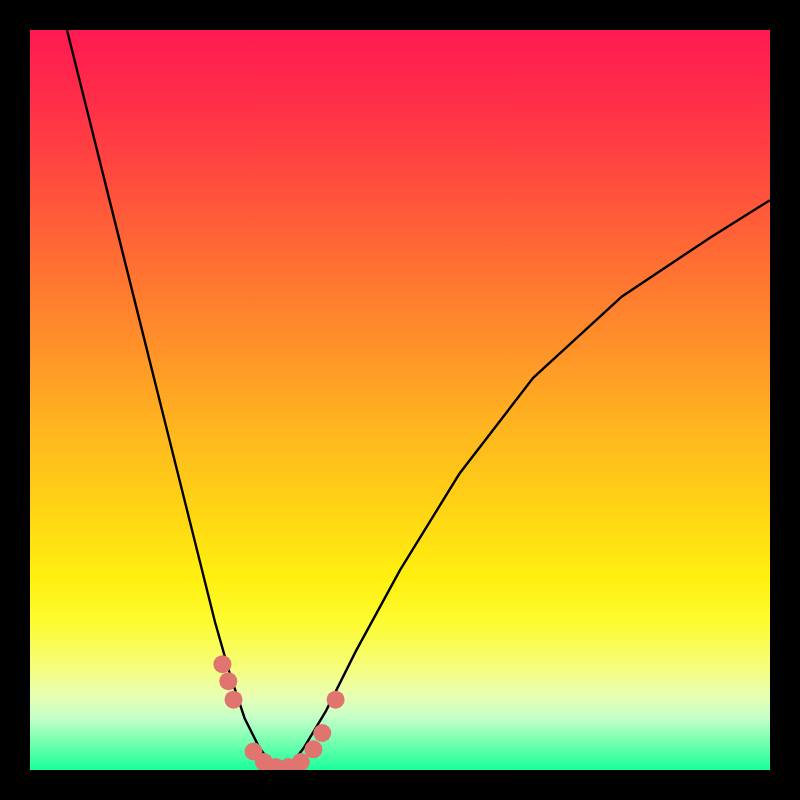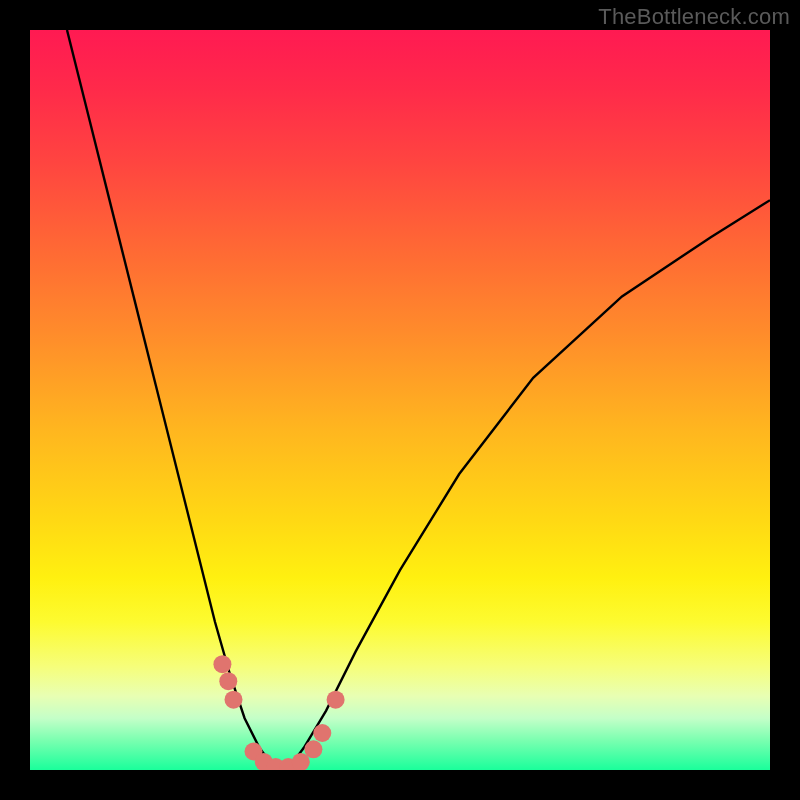--- a/index.html
+++ b/index.html
@@ -56,21 +56,20 @@
     left: 0;
     top: 0;
     width: 740px;
     height: 740px;
   }
 </style>
 </head>
 <body>
 
 <div class="frame">
-  <div class="watermark">TheBottleneck.com</div>
   <div class="plot">
     <svg class="curve" viewBox="0 0 740 740" preserveAspectRatio="none">
       <path id="curve-path" fill="none" stroke="#000" stroke-width="2.4" d="M37.0 0.0 L59.2 88.8 L81.4 177.6 L103.6 266.4 L125.8 355.2 L148.0 444.0 L170.2 532.8 L185.0 592.0 L199.8 643.8 L214.6 688.2 L229.4 717.8 L240.5 732.6 L251.6 736.3 L262.7 732.6 L273.8 717.8 L296.0 680.8 L325.6 621.6 L370.0 540.2 L429.2 444.0 L503.2 347.8 L592.0 266.4 L680.8 207.2 L740.0 170.2 "></path>
       <g id="markers">
           <circle cx="192.4" cy="634.2" r="9" fill="#e0746e"></circle>
           <circle cx="198.3" cy="651.2" r="9" fill="#e0746e"></circle>
           <circle cx="203.5" cy="669.7" r="9" fill="#e0746e"></circle>
           <circle cx="223.5" cy="721.5" r="9" fill="#e0746e"></circle>
           <circle cx="233.8" cy="731.9" r="9" fill="#e0746e"></circle>
           <circle cx="245.7" cy="737.0" r="9" fill="#e0746e"></circle>

